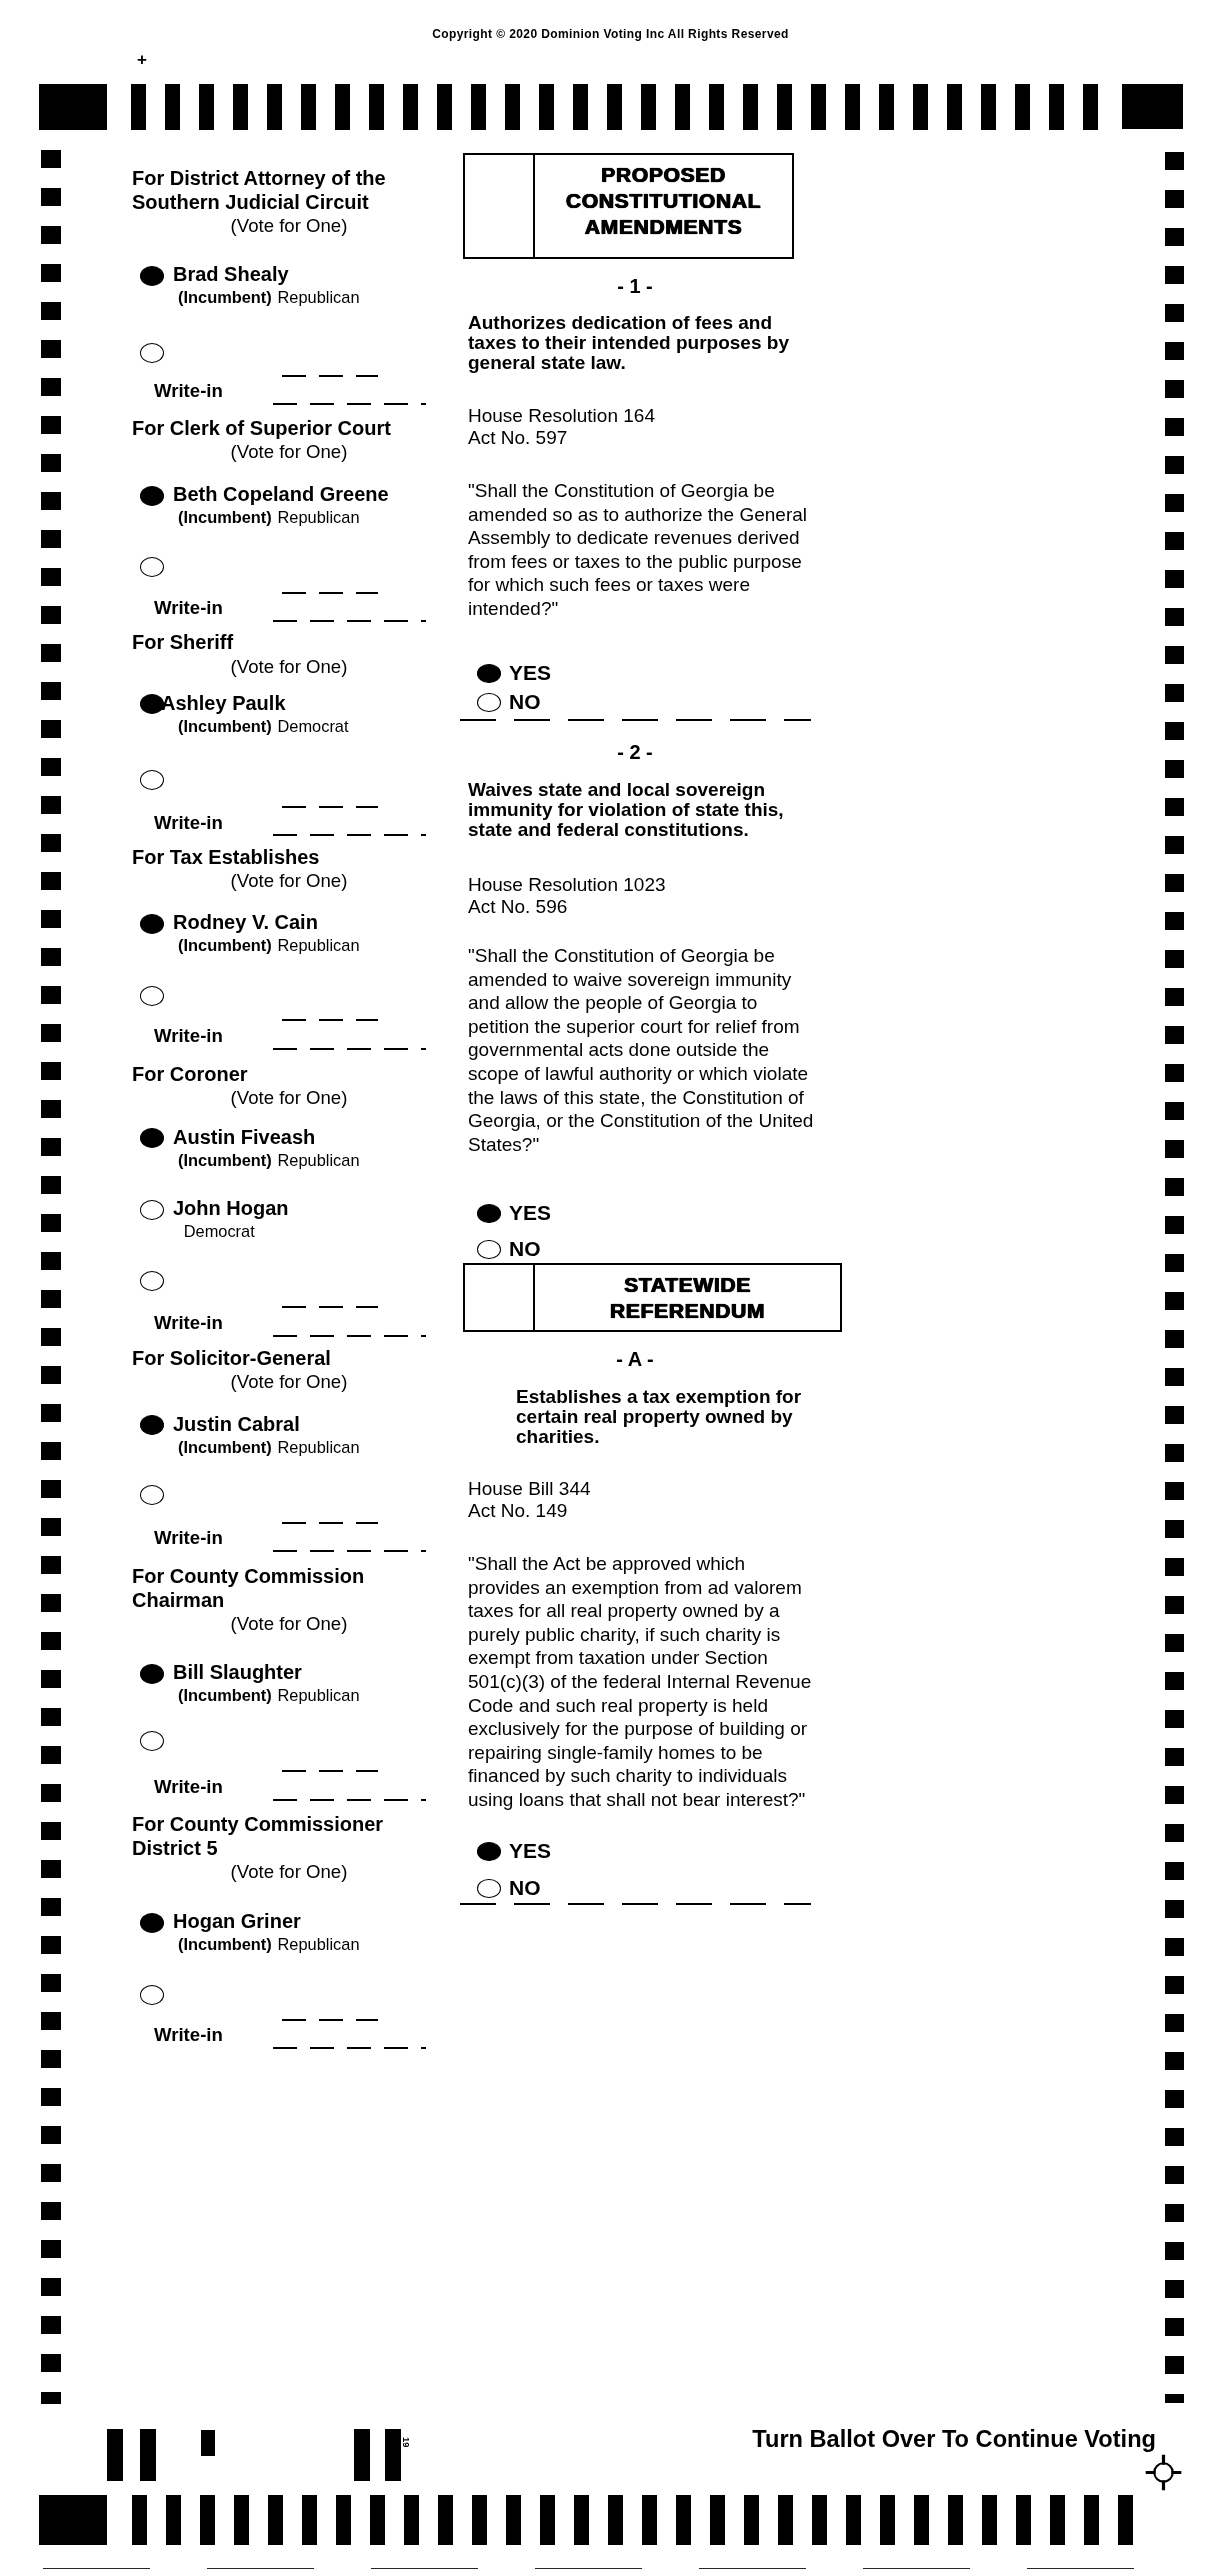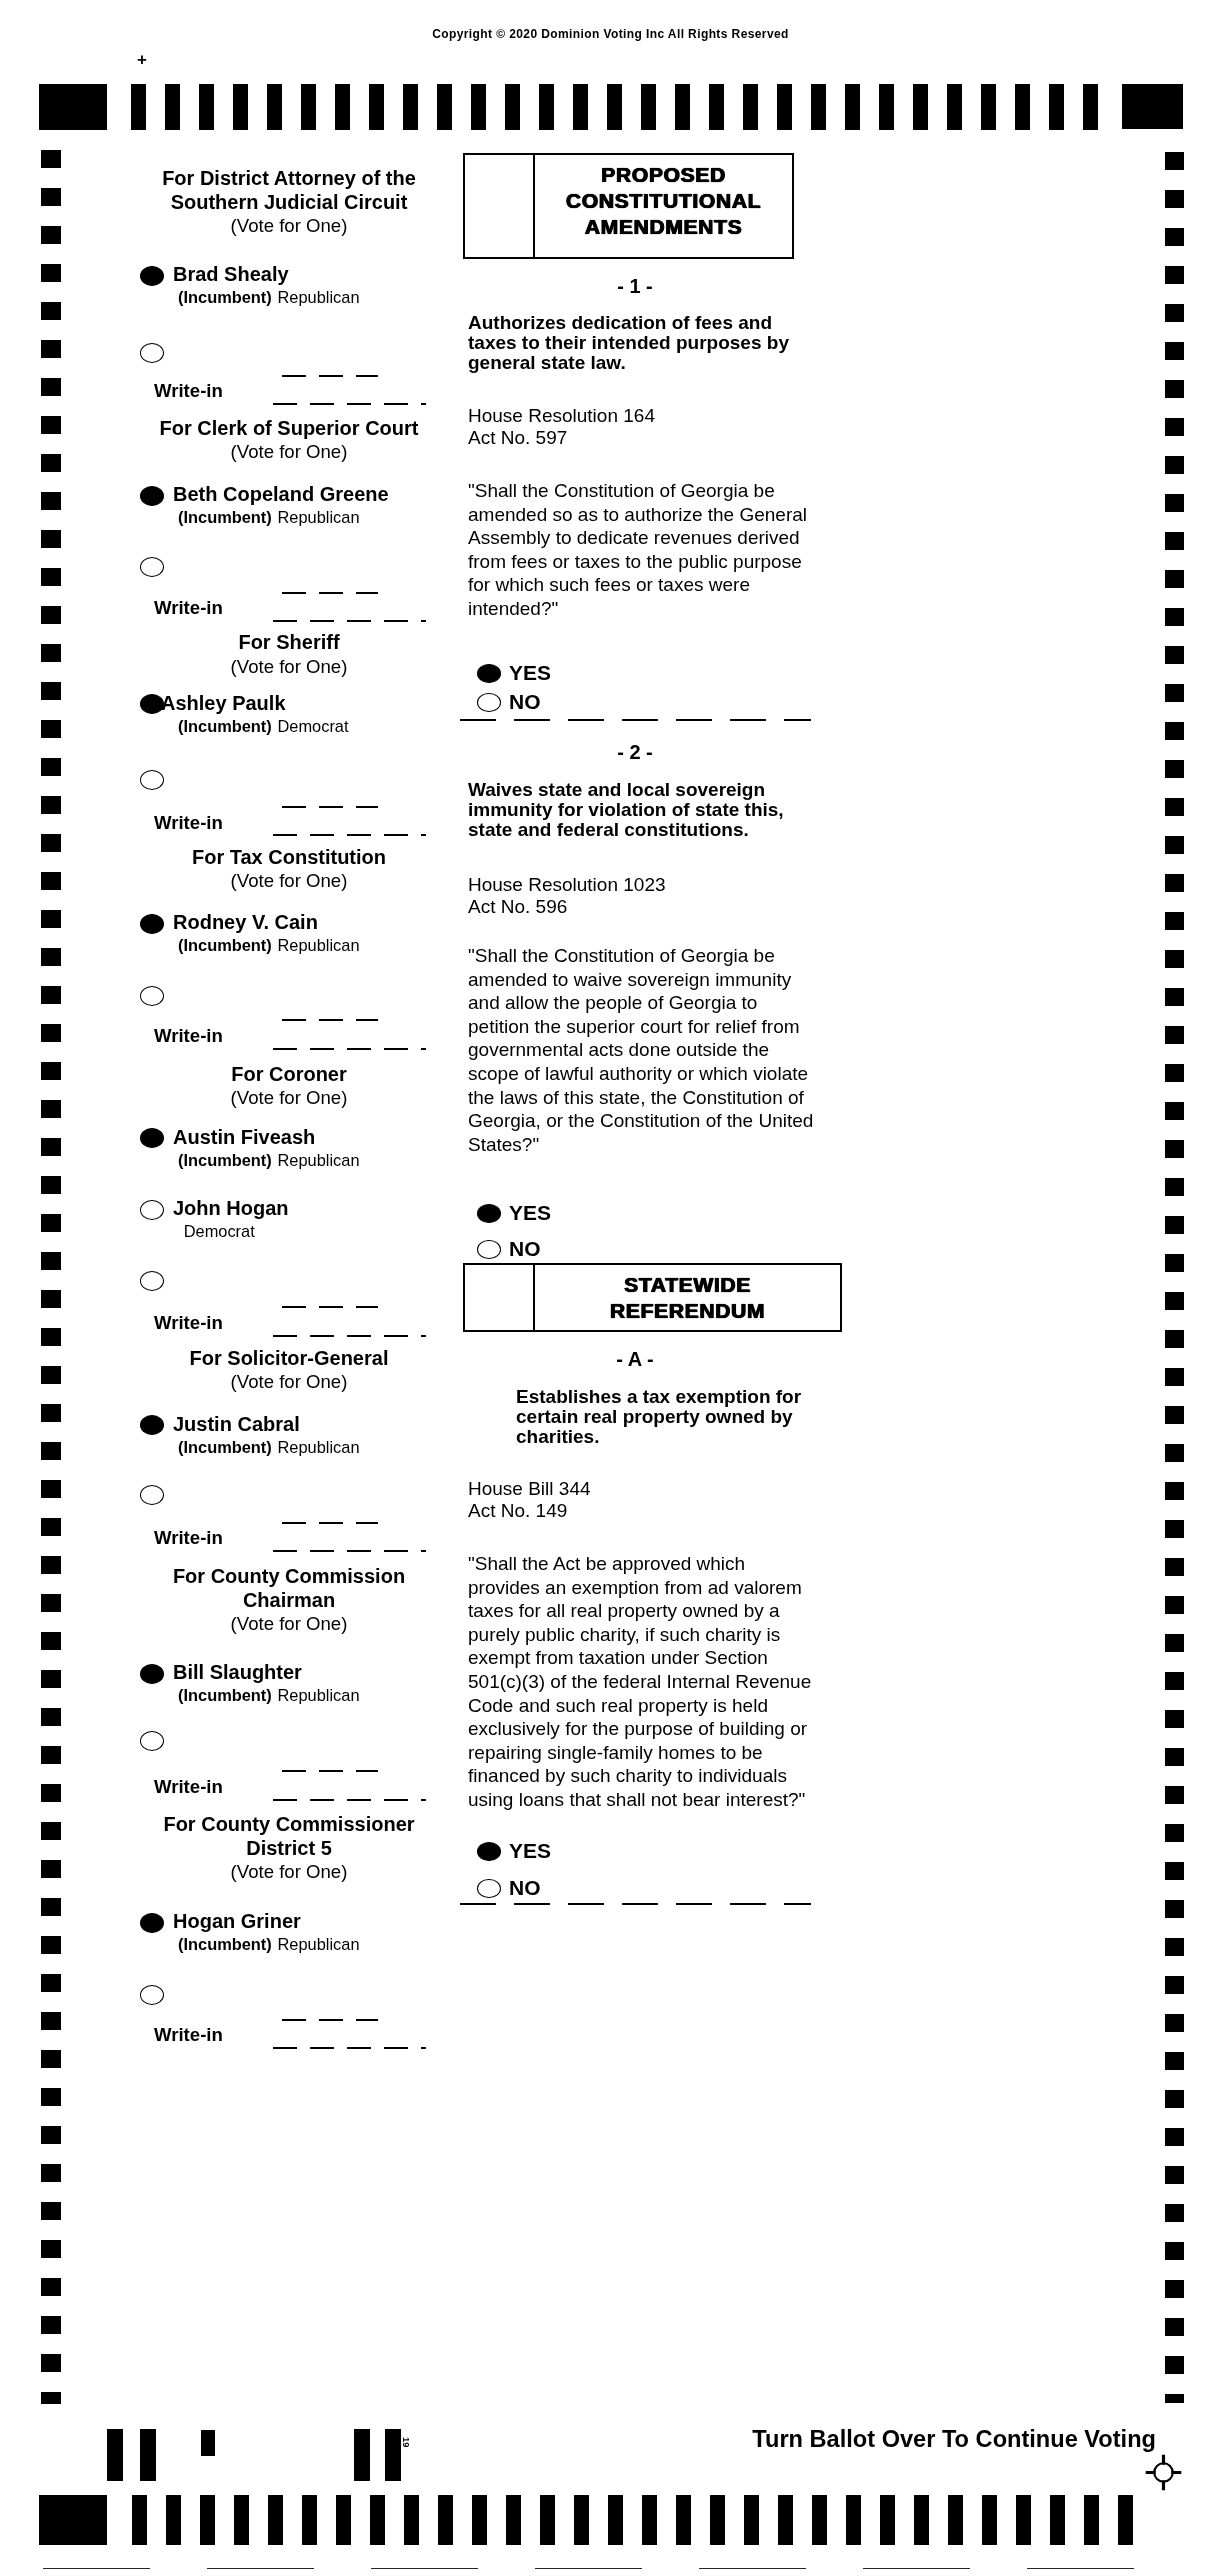--- a/index.html
+++ b/index.html
@@ -7,21 +7,21 @@
           font-family:"Liberation Sans",sans-serif;overflow:hidden;}
   .abs{position:absolute;}
   .block{position:absolute;background:#000;}
   .top-bars{position:absolute;background:repeating-linear-gradient(90deg,#000 0 15px,transparent 15px 34px);}
   .vmarks{position:absolute;background:repeating-linear-gradient(180deg,#000 0 18px,transparent 18px 38px);}
   .bar{position:absolute;background:#000;}
   .copyright{left:0;right:0;top:27px;text-align:center;font-size:12px;font-weight:600;letter-spacing:0.4px;}
   .plus{left:137px;top:50px;font-size:17px;font-weight:bold;}
   .turnover{right:65px;top:2426px;font-size:23.6px;font-weight:bold;}
   .stub{left:411px;top:2437px;font-size:9.3px;font-weight:bold;transform:rotate(90deg);transform-origin:left top;}
-  .title{font-weight:bold;font-size:20px;line-height:24px;text-align:center;}
+  .title{font-weight:bold;font-size:20px;line-height:24px;text-align:left;}
   .instr{font-size:18.6px;line-height:24px;text-align:center;}
   .cand-name{font-weight:bold;font-size:20px;white-space:nowrap;}
   .cand-party{font-size:16.4px;white-space:nowrap;}
   .cand-party .qual{font-weight:bold;margin-right:5.7px;}
   .oval{width:24px;height:20px;border:1.4px solid #000;border-radius:50%;box-sizing:border-box;background:#fff;}
   .oval.sm{width:23.6px;height:19px;}
   .oval.filled{background:#000;}
   .writein{font-weight:bold;font-size:18.6px;}
   .dash-sm{height:2.1px;background:repeating-linear-gradient(90deg,#000 0 24px,transparent 24px 37px);}
   .sep{height:2.1px;background:repeating-linear-gradient(90deg,#000 0 36px,transparent 36px 54px);}
@@ -88,21 +88,21 @@
     <div class="abs dash-sm" style="left: 273px; top: 620px; width: 153px;"></div>
     <div class="abs title" style="left: 132px; top: 630px; width: 314px;">For Sheriff</div>
     <div class="abs instr" style="left: 132px; top: 655px; width: 314px;">(Vote for One)</div>
     <div class="abs oval filled" style="left: 140px; top: 694px;"></div>
     <div class="abs cand-name" style="left: 161px; top: 692px;">Ashley Paulk</div>
     <div class="abs cand-party" style="left: 178px; top: 717px;"><span class="qual">(Incumbent)</span><span>Democrat</span></div>
     <div class="abs oval" style="left: 140px; top: 770px;"></div>
     <div class="abs writein" style="left: 154px; top: 812px;">Write-in</div>
     <div class="abs dash-sm" style="left: 282px; top: 806px; width: 96px;"></div>
     <div class="abs dash-sm" style="left: 273px; top: 834px; width: 153px;"></div>
-    <div class="abs title" style="left: 132px; top: 845px; width: 314px;">For Tax Constitution</div>
+    <div class="abs title" style="left: 132px; top: 845px; width: 314px;">For Tax Establishes</div>
     <div class="abs instr" style="left: 132px; top: 869px; width: 314px;">(Vote for One)</div>
     <div class="abs oval filled" style="left: 140px; top: 914px;"></div>
     <div class="abs cand-name" style="left: 173px; top: 911px;">Rodney V. Cain</div>
     <div class="abs cand-party" style="left: 178px; top: 936px;"><span class="qual">(Incumbent)</span><span>Republican</span></div>
     <div class="abs oval" style="left: 140px; top: 986px;"></div>
     <div class="abs writein" style="left: 154px; top: 1025px;">Write-in</div>
     <div class="abs dash-sm" style="left: 282px; top: 1019px; width: 96px;"></div>
     <div class="abs dash-sm" style="left: 273px; top: 1048px; width: 153px;"></div>
     <div class="abs title" style="left: 132px; top: 1062px; width: 314px;">For Coroner</div>
     <div class="abs instr" style="left: 132px; top: 1086px; width: 314px;">(Vote for One)</div>

